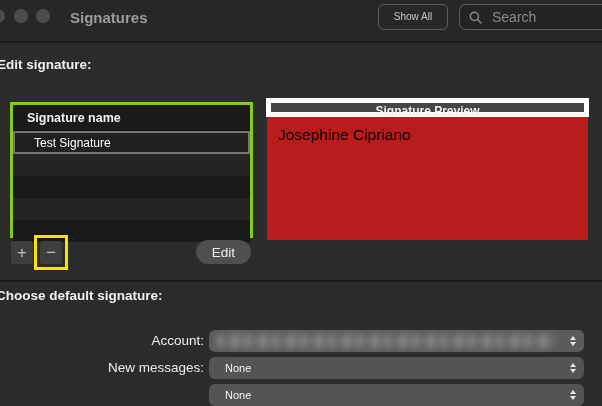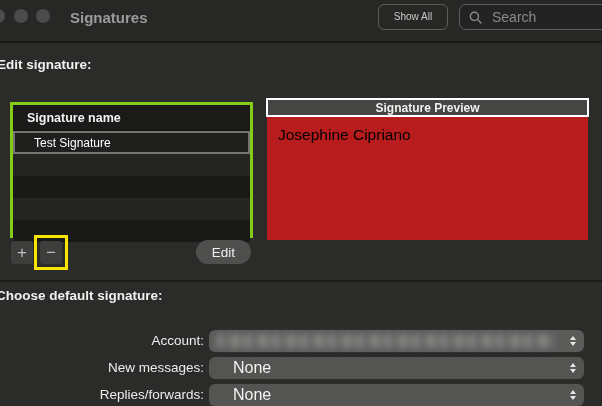--- a/index.html
+++ b/index.html
@@ -90,21 +90,21 @@
   }
   .edit-btn {
     position: absolute; left: 196px; top: 240px; width: 55px; height: 24px;
     background: #4f4f4e; border: none; border-radius: 12px;
     color: #eeeeed; font-size: 13.5px; font-family: "Liberation Sans", sans-serif;
   }
 
   
   .preview-header {
     position: absolute; left: 266px; top: 98px; width: 323px; height: 19px;
-    background: #454544; border: 2px solid #ffffff;
+    background: #454544; border: 5px solid #ffffff;
     color: #f0f0ef; font-size: 12px; font-weight: bold;
     text-align: center; line-height: 17px;
   }
   .preview-panel {
     position: absolute; left: 267px; top: 117px; width: 321px; height: 123px;
     background: #b91c1c;
   }
   .preview-text {
     position: absolute; left: 11px; top: 9px;
     color: #000000; font-size: 15.5px;
@@ -118,21 +118,21 @@
   .row-account { top: 330px; }
   .row-new { top: 357px; }
   .row-replies { top: 384px; }
   .field-label {
     position: absolute; right: 414px; top: 3px;
     font-size: 13.5px; color: #ececeb; white-space: nowrap;
   }
   .popup {
     position: absolute; left: 193px; top: 0; width: 375px; height: 22px;
     background: #545453; border: none; border-radius: 6px;
-    color: #f3f3f2; font-size: 16px; text-align: left; padding-left: 24px;
+    color: #f3f3f2; font-size: 11px; text-align: left; padding-left: 16px;
     font-family: "Liberation Sans", sans-serif;
     display: flex; align-items: center;
   }
   .popup-account { background: #5b5b5a; }
   .redacted-blur {
     position: absolute; left: 8px; top: 4px; right: 30px; bottom: 4px;
     border-radius: 4px;
     background: repeating-linear-gradient(90deg,
       rgba(160,160,158,0.85) 0px, rgba(110,110,108,0.35) 9px,
       rgba(150,150,148,0.8) 18px, rgba(100,100,98,0.3) 28px);
@@ -212,21 +212,20 @@
   <button class="popup">
     <span>None</span>
     <span class="updown">
         <span class="up"></span>
         <span class="down"></span>
       </span>
   </button>
 </div>
 
 <div class="field-row row-replies">
-  <span class="field-label">Replies/forwards:</span>
   <button class="popup">
     <span>None</span>
     <span class="updown">
         <span class="up"></span>
         <span class="down"></span>
       </span>
   </button>
 </div>
 
 </body></html>

